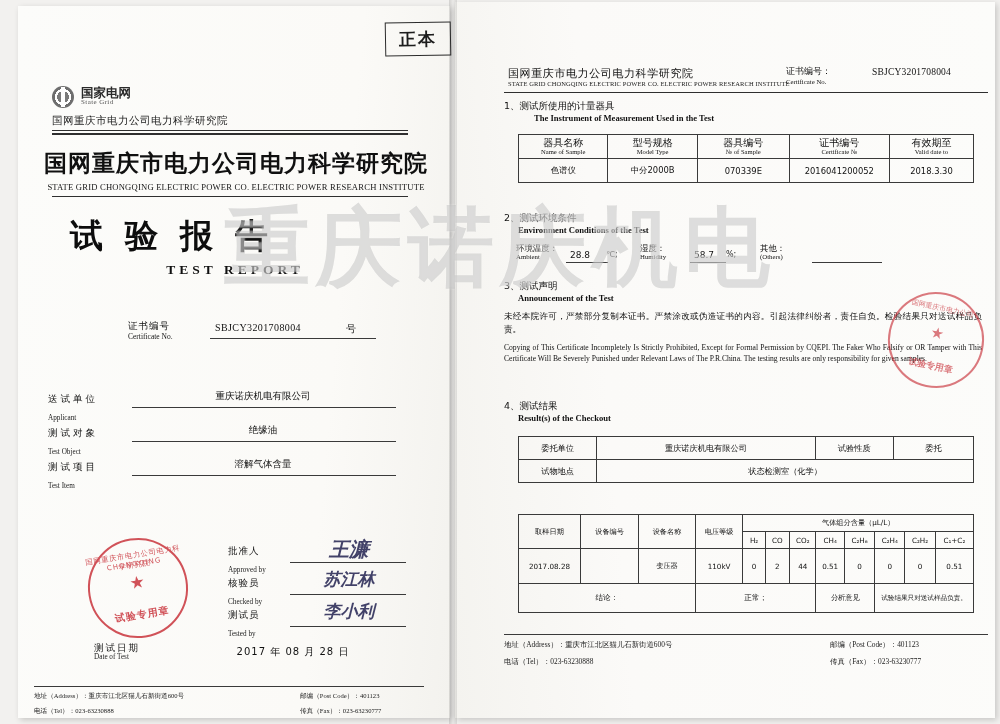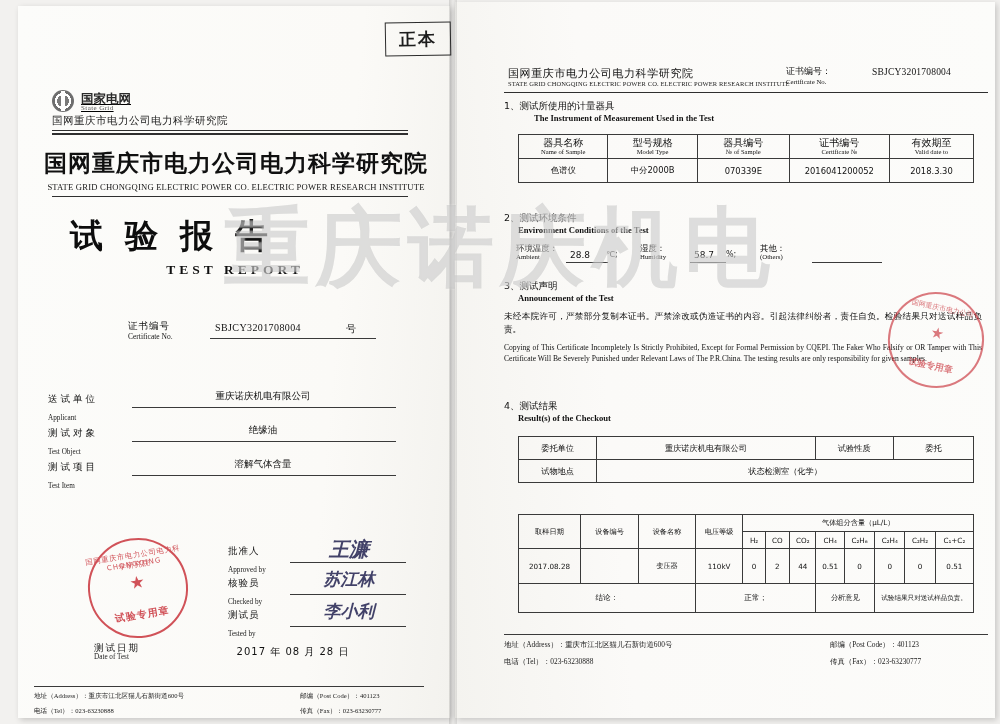--- a/index.html
+++ b/index.html
@@ -23,21 +23,21 @@
     background:linear-gradient(90deg,rgba(0,0,0,.13),rgba(0,0,0,.03),rgba(0,0,0,.10));}
 
   
   #zhengben{position:absolute;left:385px;top:22px;width:64px;height:32px;
     border:1.6px solid #2b2b2b;display:flex;align-items:center;justify-content:center;
     font-size:17px;letter-spacing:2px;color:#1c1c1c;font-weight:bold;
     transform:rotate(-1deg);background:transparent;}
 
   
   .l{position:absolute;}
-  #sg-logo{left:52px;top:86px;width:170px;height:26px;display:flex;align-items:flex-end;gap:7px;text-decoration:underline;}
+  #sg-logo{left:52px;top:86px;width:170px;height:26px;display:flex;align-items:flex-start;gap:7px;}
   .sg-mark{width:22px;height:22px;border-radius:50%;
     background:radial-gradient(circle at 50% 50%,#7a7a7a 0 38%,#fff 38% 52%,#6e6e6e 52% 100%);
     position:relative;}
   .sg-mark:after{content:"";position:absolute;left:9px;top:1px;width:4px;height:20px;
     background:#fff;}
   .sg-txt{line-height:1.05;}
   .sg-cn{font-size:12.5px;color:#2a2a2a;font-family:"DejaVu Sans",sans-serif;font-weight:bold;}
   .sg-en{font-size:7px;color:#555;font-family:"Liberation Serif",serif;letter-spacing:.4px;}
 
   #l-instname{left:52px;top:114px;width:340px;font-size:10.5px;color:#1d1d1d;

